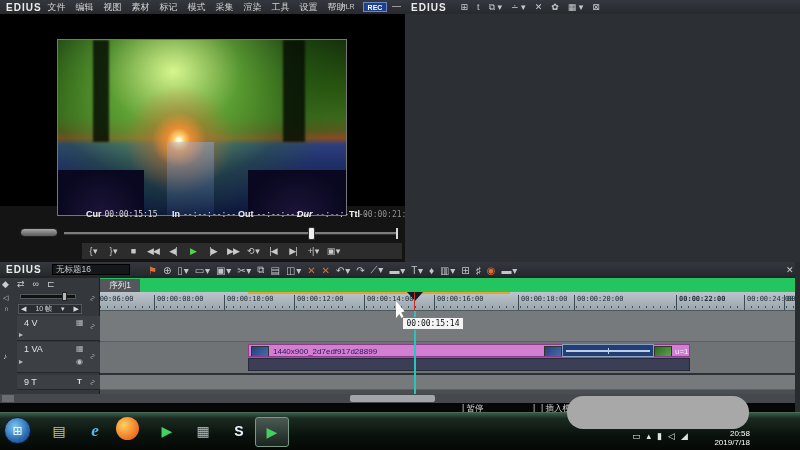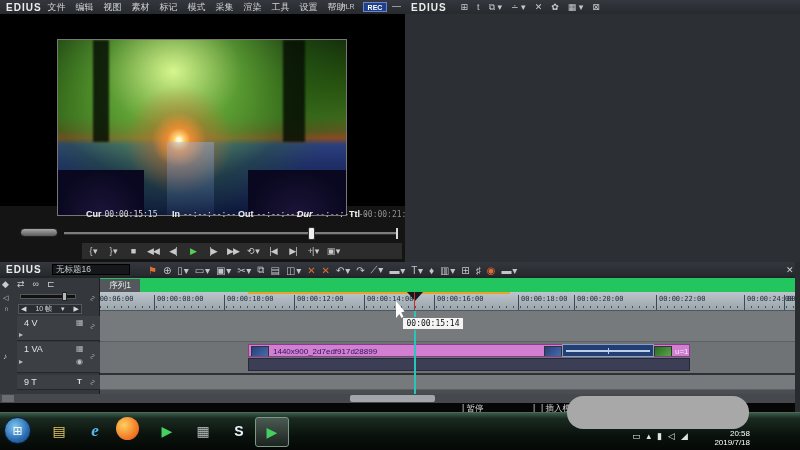--- a/index.html
+++ b/index.html
@@ -274,21 +274,21 @@
   <div id="ruler" class="abs">
 
   <span class="rtick" style="left: -16px;">00:00:06:00</span>
       <span class="rtick" style="left: 54px;">00:00:08:00</span>
       <span class="rtick" style="left: 124px;">00:00:10:00</span>
       <span class="rtick" style="left: 194px;">00:00:12:00</span>
       <span class="rtick" style="left: 264px;">00:00:14:00</span>
       <span class="rtick" style="left: 334px;">00:00:16:00</span>
       <span class="rtick" style="left: 418px;">00:00:18:00</span>
       <span class="rtick" style="left: 474px;">00:00:20:00</span>
-      <span class="rtick" style="left: 556px;">00:00:22:00</span>
+      <span class="rtick" style="left: 576px; font-weight: bold;">00:00:22:00</span>
       <span class="rtick" style="left: 644px;">00:00:24:00</span>
       <span class="rtick" style="left: 684px;">00:00:26:00</span>
     </div>
   <div class="abs" style="left:248px;top:292px;width:262px;height:2px;background:#e8a428;z-index:5"></div>
   <div class="abs" id="phtri" style="left:407px;top:292px;z-index:6"></div>
   <div class="abs" style="left:414px;top:292px;width:1px;height:19px;background:#c03030;z-index:6"></div>
 
   <div id="tracks" class="abs">
     <div class="lane" style="top:0;height:31px;background:#767a7d;border-bottom:1px solid #5c6063"></div>
     <div class="lane" style="top:62px;height:2px;background:#2e3134"></div>

